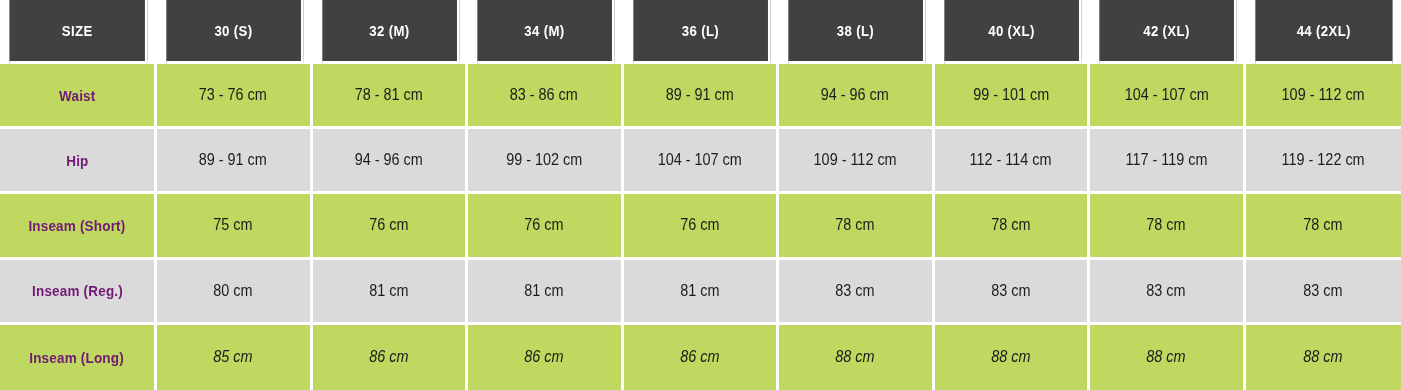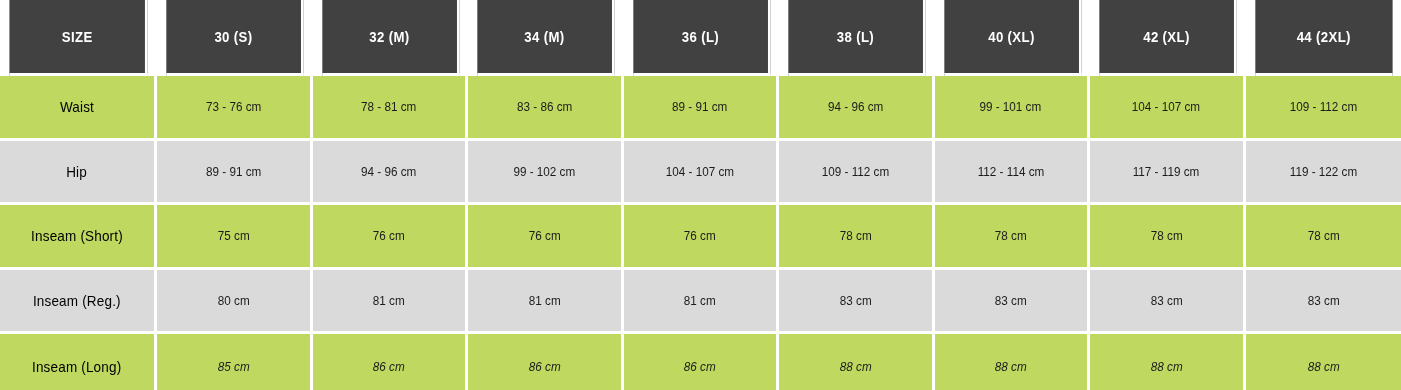--- a/index.html
+++ b/index.html
@@ -21,21 +21,21 @@
     border-collapse: separate;
     border-spacing: 0;
     background: #ffffff;
     table-layout: fixed;
   }
 
   #size-chart col.label-col { width: 157px; }
   #size-chart col.size-col  { width: 155.5px; }
 
   
-  #size-chart thead tr { height: 76px; }
+  #size-chart thead tr { height: 64px; }
 
   #size-chart thead th {
     background: #414141;
     color: #ffffff;
     font-size: 15px;
     font-weight: bold;
     letter-spacing: 0.4px;
     text-align: center;
     vertical-align: middle;
     padding: 0;
@@ -46,41 +46,41 @@
   }
   #size-chart thead th:last-child { border-right: none; }
 
   
   #size-chart tbody tr { height: 64.6px; }
 
   #size-chart tbody td {
     text-align: center;
     vertical-align: middle;
     padding: 12px;
-    font-size: 13px;
+    font-size: 16px;
     color: #1c1c1c;
     border-right: 3px solid #ffffff;
     border-bottom: 3px solid #ffffff;
   }
   #size-chart tbody td:last-child { border-right: none; }
   #size-chart tbody tr:last-child td { border-bottom: none; font-style: italic; }
 
   #size-chart tbody td .cell-text {
     display: inline-block;
     transform: scaleX(0.9);
   }
 
   
   #size-chart tbody th.row-label {
     text-align: center;
     vertical-align: middle;
     padding: 0;
     font-size: 15px;
-    font-weight: normal;
-    color: #000000;
+    font-weight: bold;
+    color: #701a75;
     letter-spacing: 0.2px;
     border-right: 3px solid #ffffff;
     border-bottom: 3px solid #ffffff;
   }
   #size-chart tbody tr:last-child th.row-label { border-bottom: none; }
   #size-chart tbody th.row-label .cell-text {
     display: inline-block;
     transform: scaleX(0.9);
   }
 

